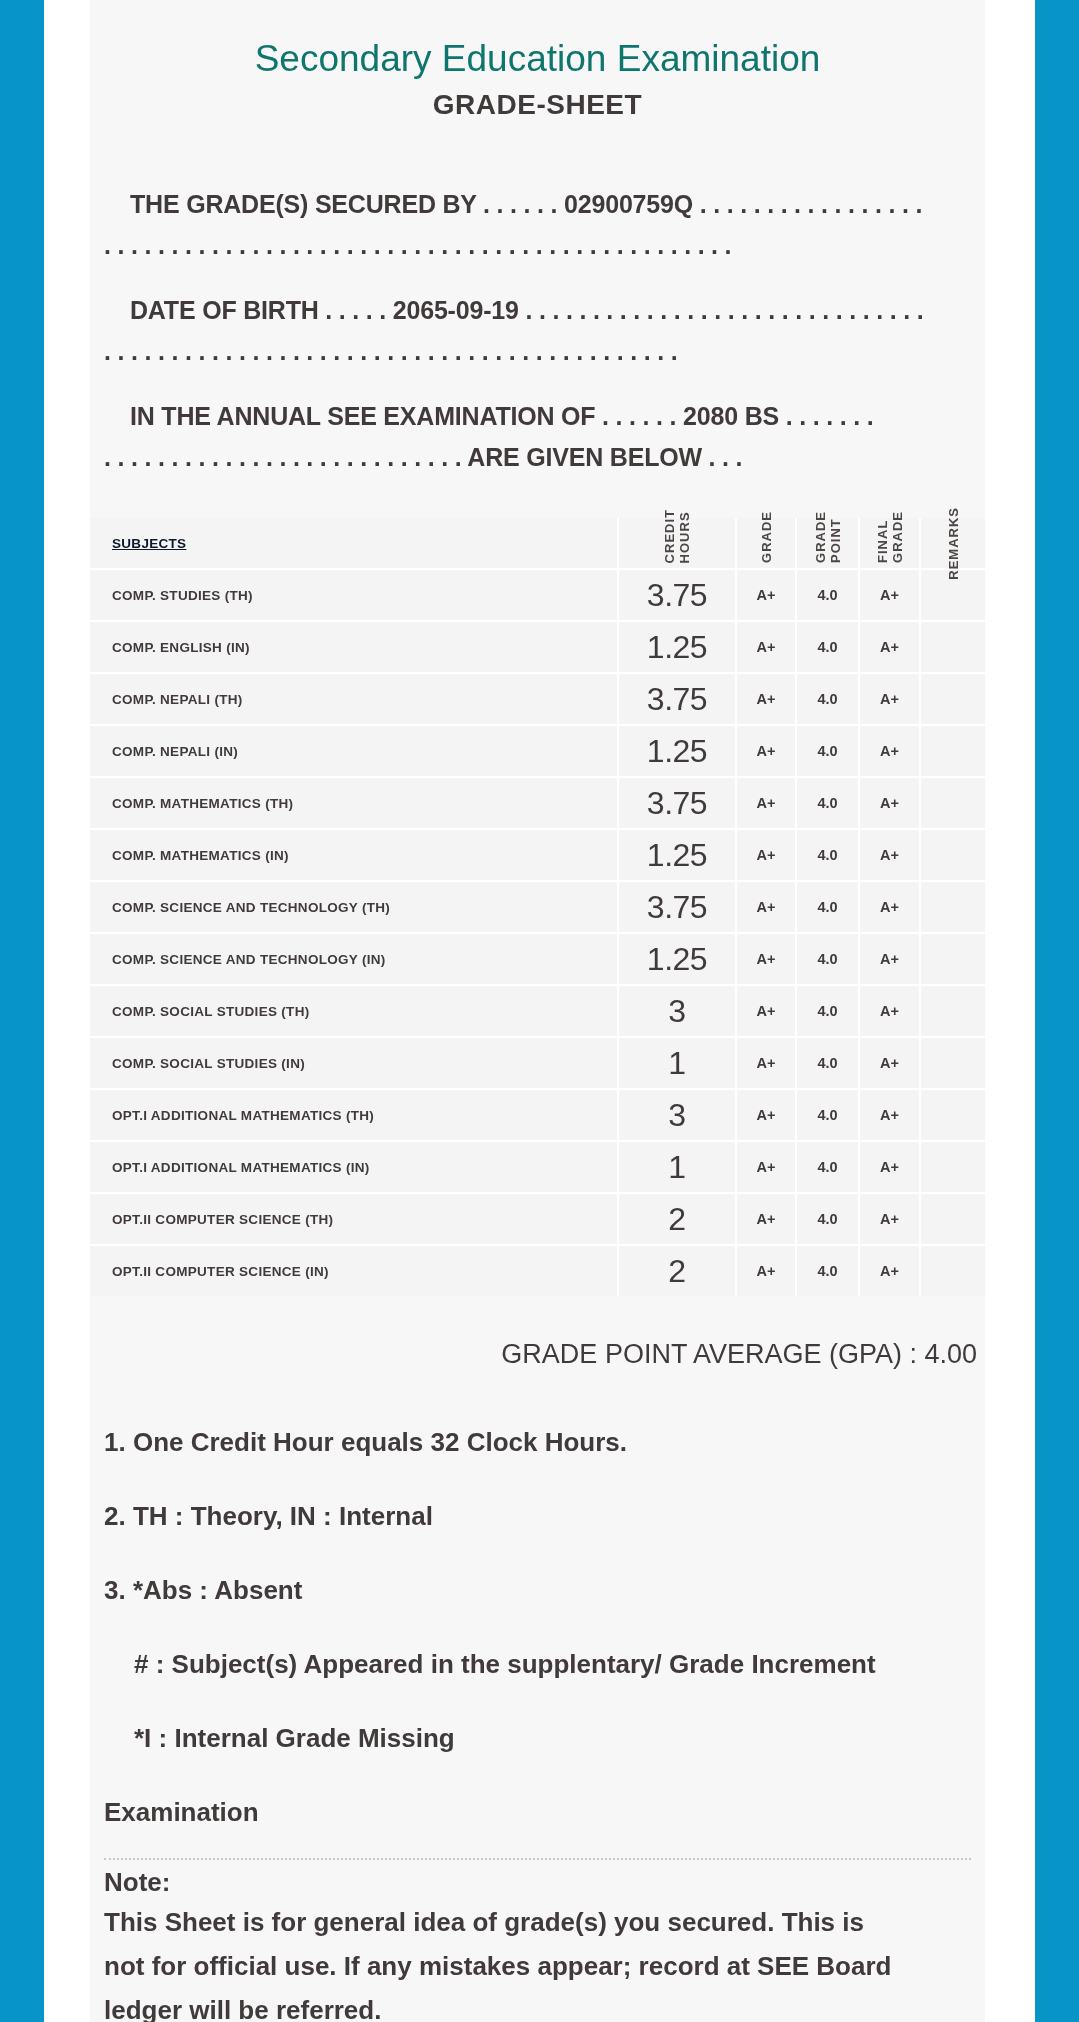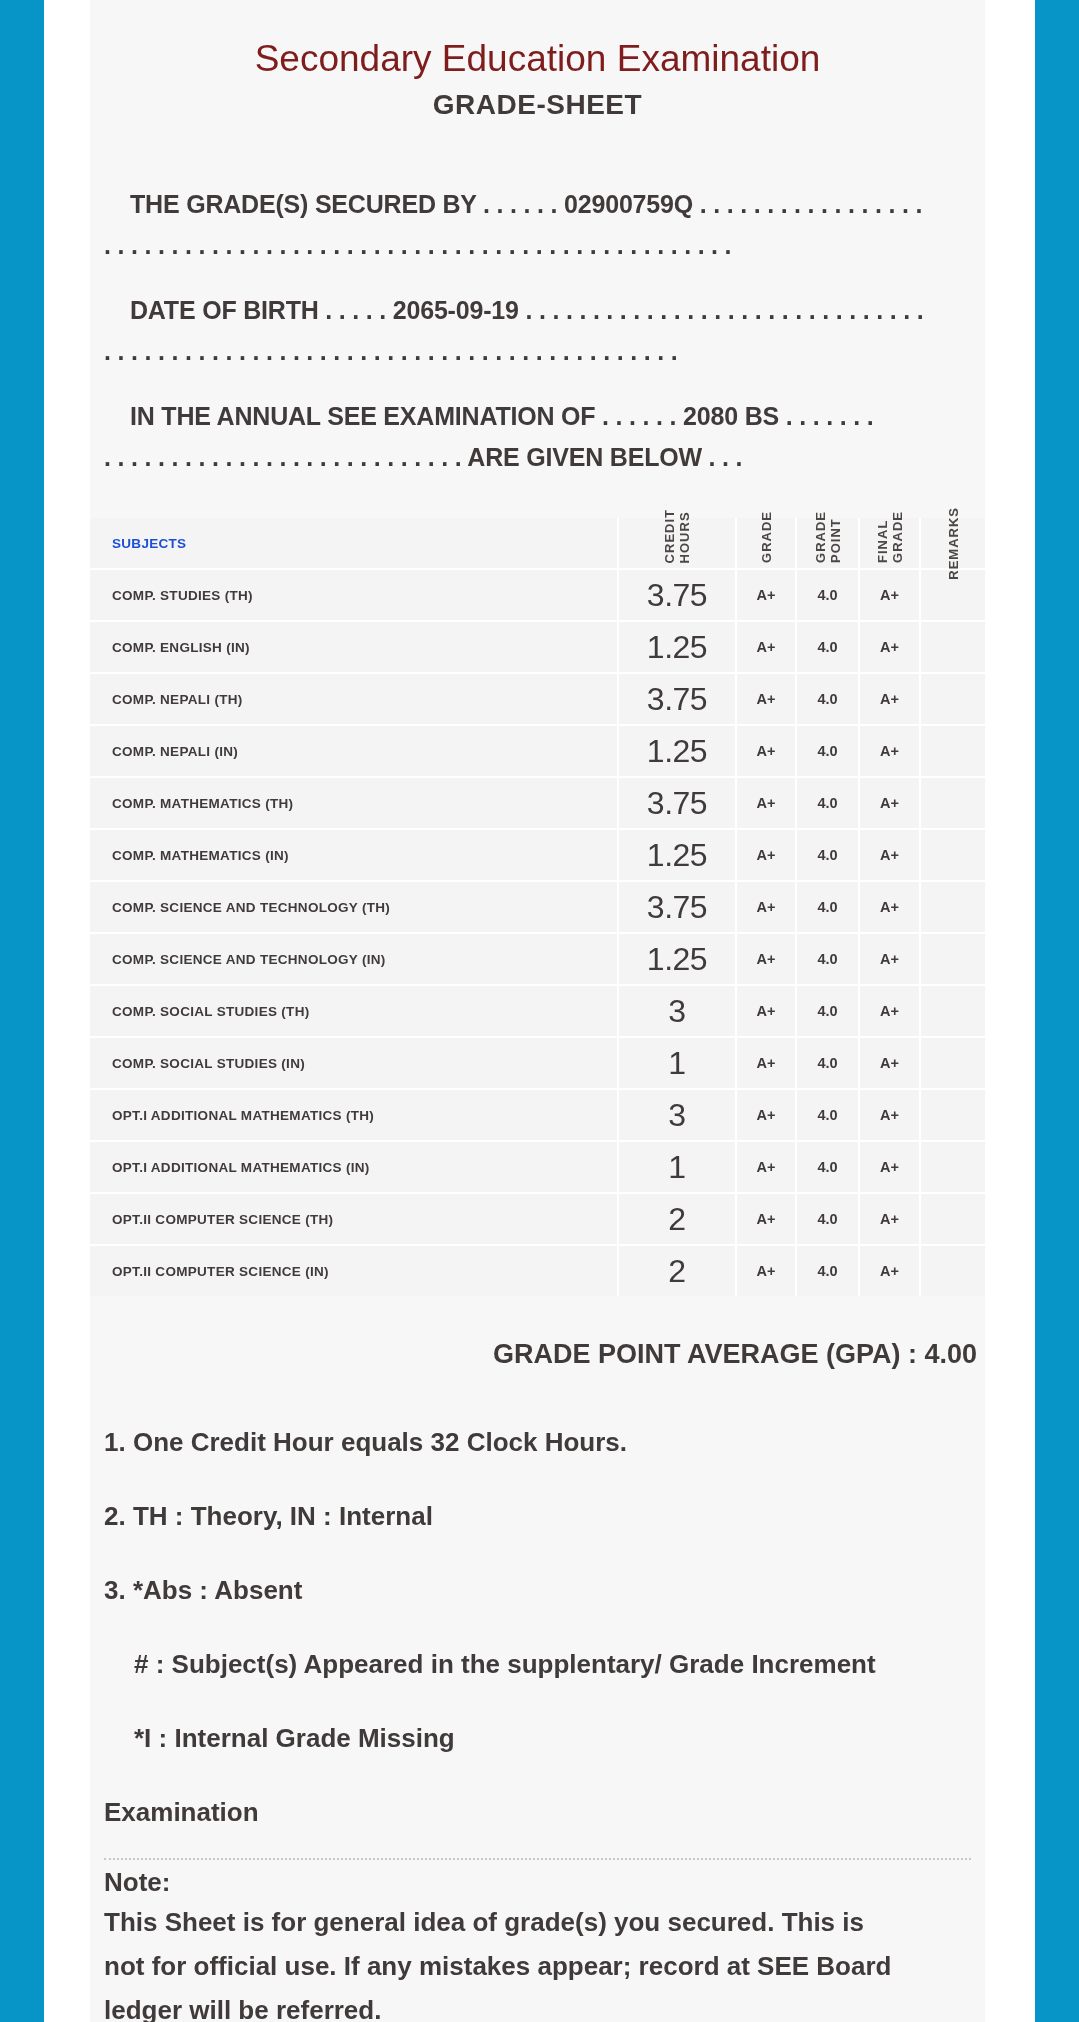--- a/index.html
+++ b/index.html
@@ -9,21 +9,21 @@
   }
   .blue-bar{position:absolute;top:0;width:44px;height:2022px;background:#0795c8;}
   .blue-bar.left{left:0;}
   .blue-bar.right{right:0;}
   .panel{
     position:absolute;left:90px;top:0;width:895px;height:2022px;
     background:#f7f7f8;overflow:hidden;
   }
   .title{
     margin:38px 0 0;text-align:center;font-size:37px;font-weight:400;
-    color:#7f1d1d;line-height:41px;
+    color:#0f766e;line-height:41px;
   }
   .subtitle{
     margin:10px 0 0;text-align:center;font-size:28px;font-weight:700;
     letter-spacing:.5px;line-height:31px;
   }
   .statements{margin-top:64px;padding:0 14px;}
   .stmt{margin-bottom:24px;}
   .stmt-line{
     font-size:25px;font-weight:700;line-height:41px;
     white-space:nowrap;overflow:hidden;letter-spacing:-.2px;
@@ -35,31 +35,31 @@
     grid-template-columns:527px 116px 58px 61px 59px 64px;
     grid-template-rows:50px;grid-auto-rows:50px;
     gap:2px;background:#ffffff;
   }
   .trow{display:contents;}
   .cell{background:#f4f4f5;display:flex;align-items:center;min-width:0;}
   .cell.subj{padding-left:22px;font-size:13.5px;font-weight:700;letter-spacing:.3px;}
   .cell.center{justify-content:center;}
   .cell.credit{font-size:32px;font-weight:400;letter-spacing:-.5px;text-align:center;}
   .cell.small{font-size:14.5px;font-weight:700;}
-  .subjects-head{font-size:13px;font-weight:700;letter-spacing:1px;color:#1d4ed8;}
+  .subjects-head{font-size:13px;font-weight:700;letter-spacing:1px;color:#0f172a;text-decoration:underline;}
   .vhead{justify-content:center;align-items:flex-end;padding-bottom:5px;}
   .vhead.centered{align-items:center;padding-bottom:0;}
   .vhead .vtext{
     writing-mode:vertical-rl;transform:rotate(180deg);
     font-size:13px;font-weight:700;letter-spacing:1px;line-height:15px;
     white-space:pre-line;color:#4c4745;
   }
   .gpa{
     margin-top:42px;padding:0 8px 0 14px;text-align:right;
-    font-size:27px;font-weight:700;line-height:33px;
+    font-size:27px;font-weight:400;line-height:33px;
   }
   .legend{margin-top:50px;padding:0 14px;}
   .legend-line{font-size:26px;font-weight:700;line-height:43px;white-space:nowrap;margin-top:31px;}
   .legend-line.indent{padding-left:30px;}
   .divider{margin:24px 14px 0;border:0;border-top:2px dotted #c7c7c7;height:0;}
   .note-title{margin-top:4px;padding:0 14px;font-size:26px;font-weight:700;line-height:36px;}
   .note-body{padding:0 14px;}
   .note-line{font-size:26px;font-weight:700;line-height:44px;white-space:nowrap;}
 </style>
 </head>

